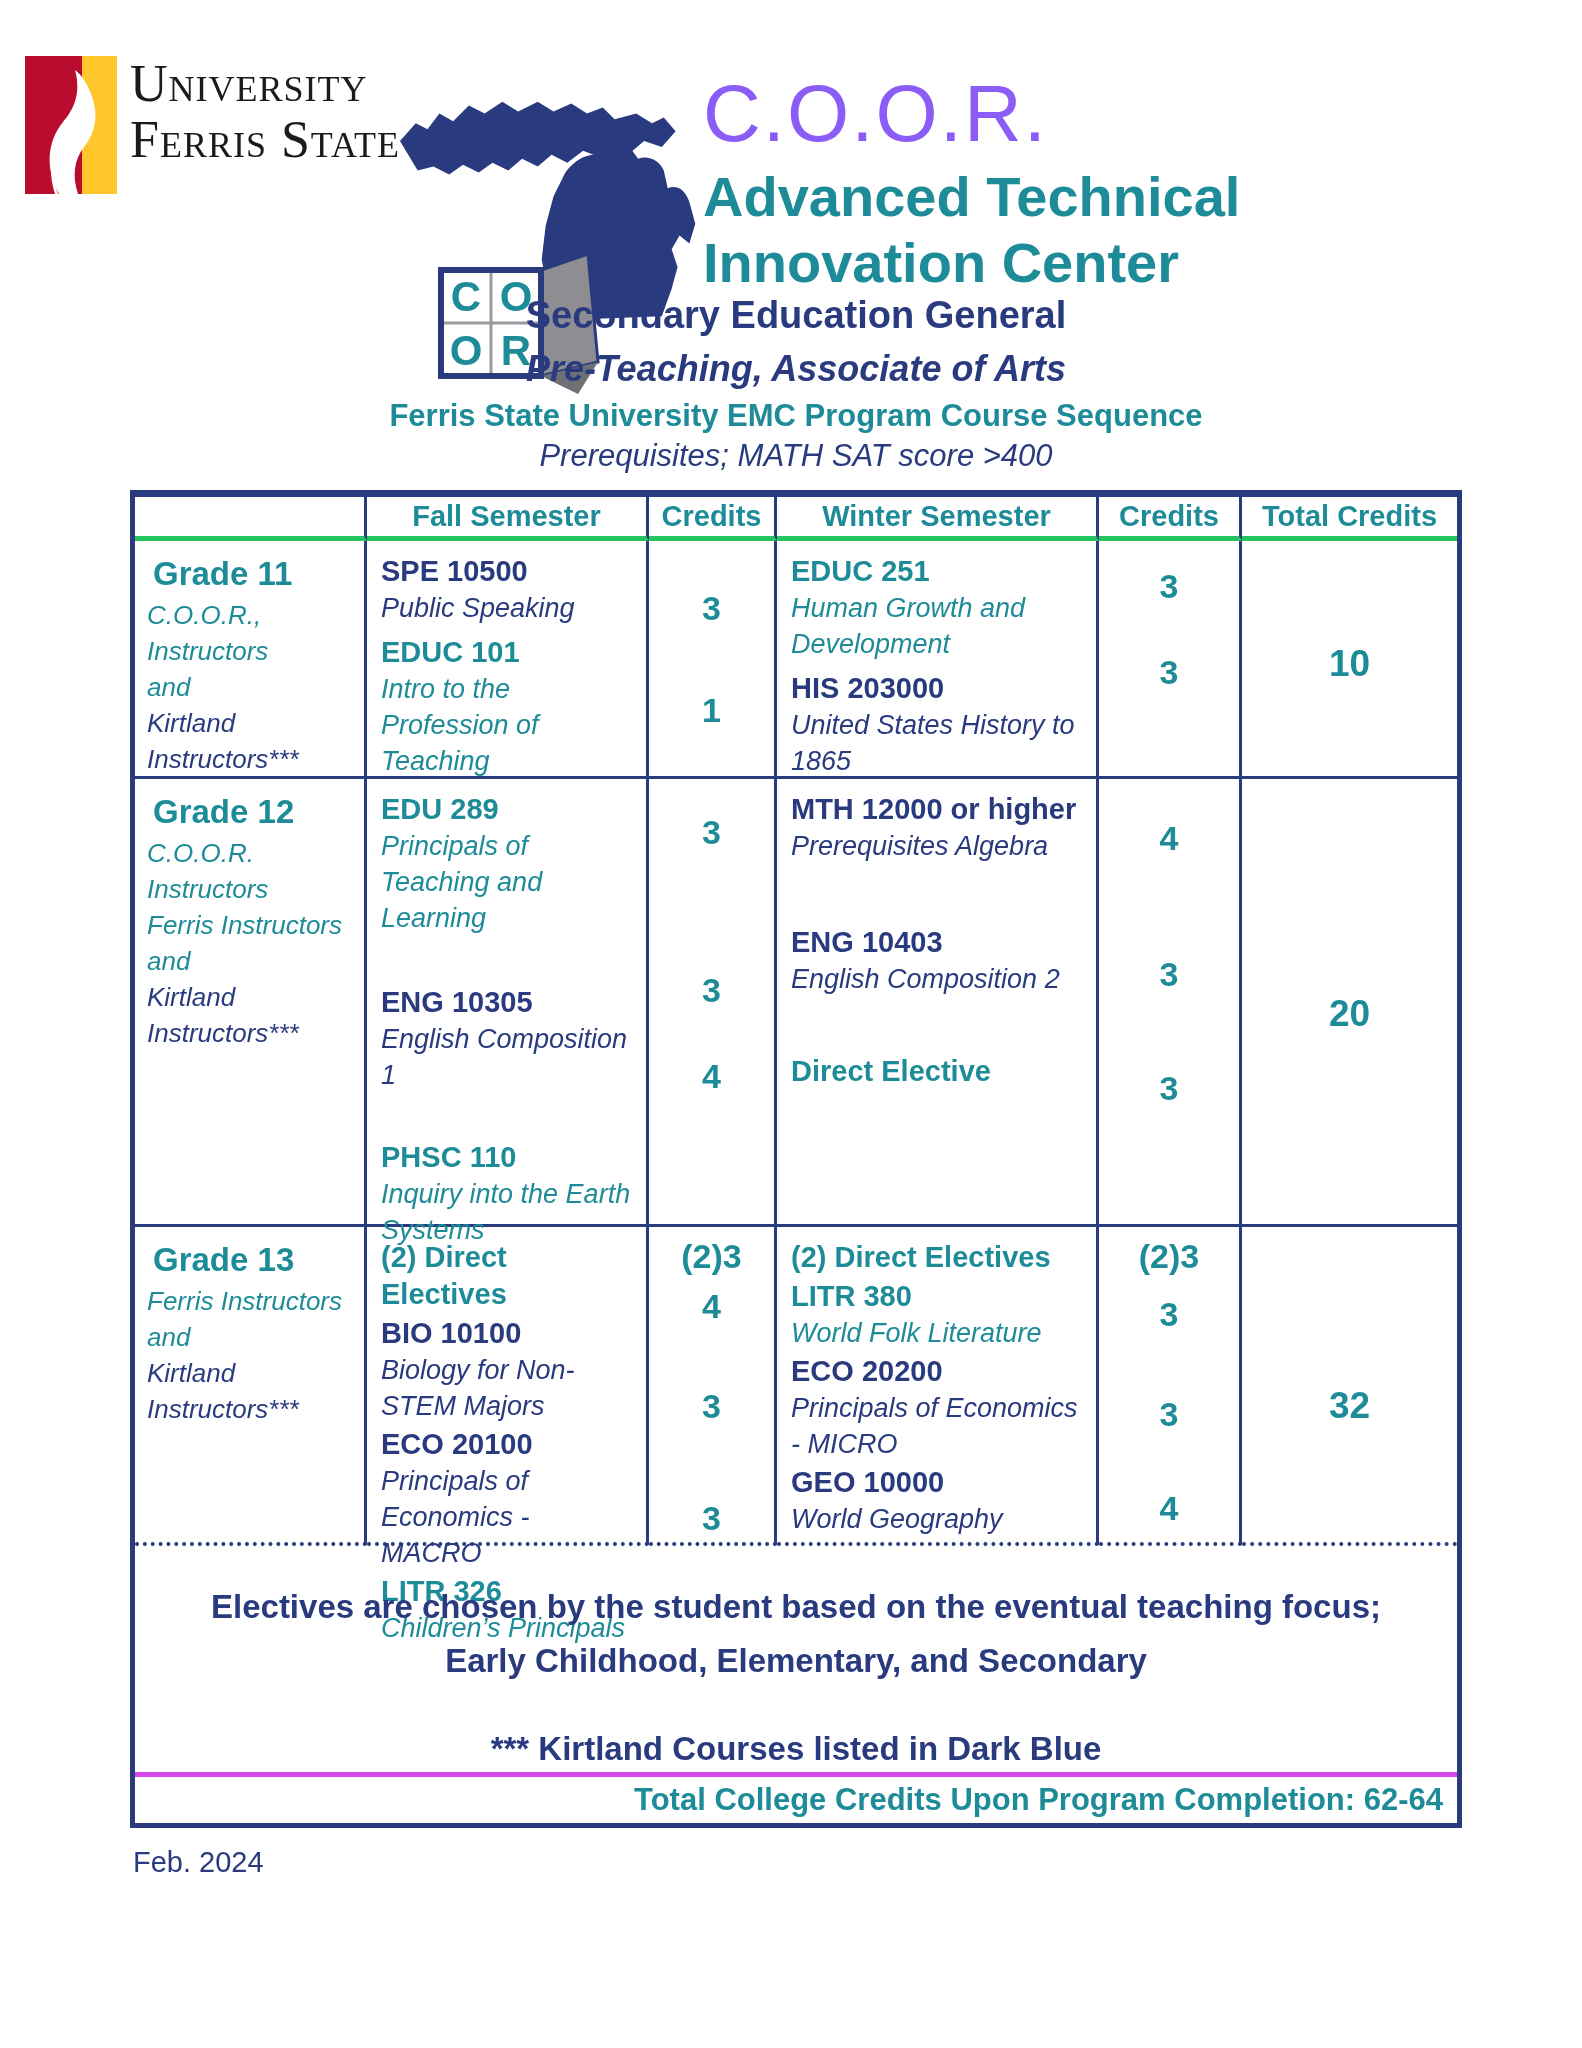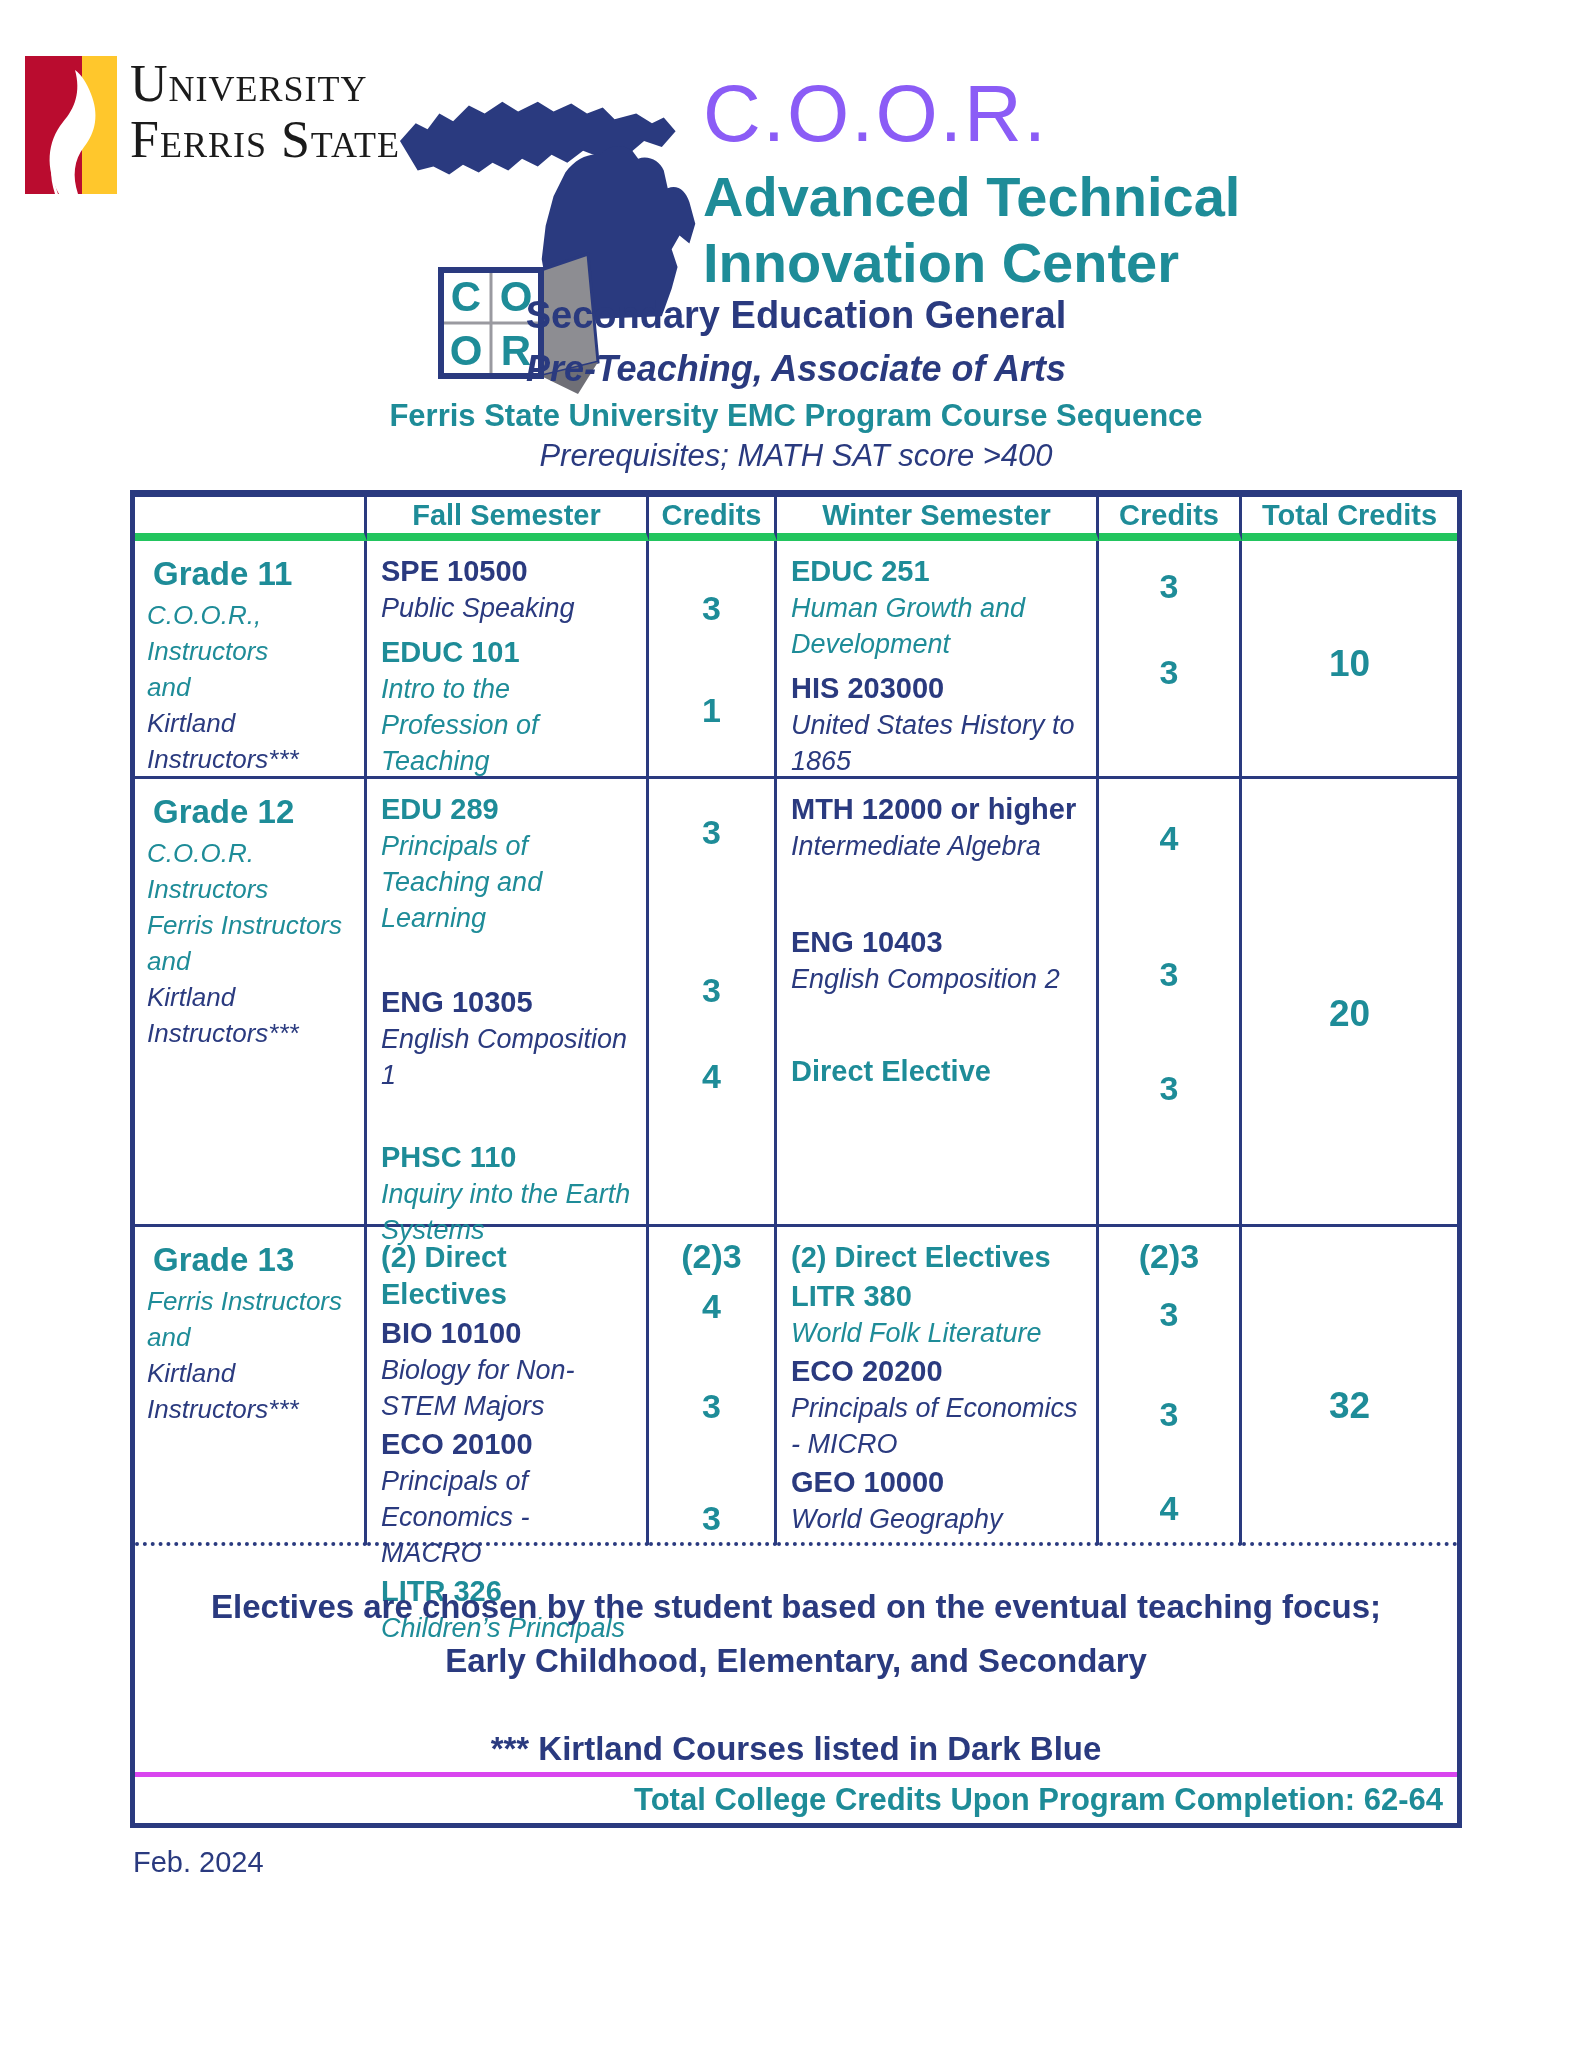--- a/index.html
+++ b/index.html
@@ -31,21 +31,21 @@
   .course-table{position:absolute;left:130px;top:490px;width:1332px;
       border:5px solid #2a3a7f;border-top-width:7px;box-sizing:border-box;
       display:grid;
       grid-template-columns:232px 282px 128px 322px 143px 215px;
       grid-template-rows:44px 238px 448px 319px 231px 46px;
       background:#fff;}
   .cell{position:relative;border-right:3px solid #2a3a7f;border-bottom:3px solid #2a3a7f;
       box-sizing:border-box;}
   .cell.lastcol{border-right:none;}
   .hcell{display:flex;align-items:center;justify-content:center;
-      border-bottom:8px solid #22c55e;font-size:29px;font-weight:800;}
+      border-bottom:5px solid #22c55e;font-size:29px;font-weight:800;}
   .dotted{border-bottom:4px dotted #2a3a7f;}
   .labelcell{padding:14px 6px 0 12px;}
   .grade{font-size:33px;font-weight:800;padding:0 0 4px 6px;}
   .instr{font-size:26px;font-style:italic;line-height:36px;}
   .coursecell{padding:12px 10px 0 14px;}
   .course{margin-bottom:8px;}
   .code{font-size:29px;font-weight:800;line-height:37px;}
   .ctitle{font-size:27px;font-style:italic;line-height:36px;}
   .credit{position:absolute;left:0;width:100%;text-align:center;
       font-size:34px;font-weight:800;}
@@ -181,21 +181,21 @@
       </div>
     </div>
     <div class="cell">
       <span class="credit teal" style="top:34px">3</span>
       <span class="credit teal" style="top:192px">3</span>
       <span class="credit teal" style="top:278px">4</span>
     </div>
     <div class="cell coursecell">
       <div class="course">
         <div class="code navy">MTH 12000 or higher</div>
-        <div class="ctitle navy">Intermediate Algebra</div>
+        <div class="ctitle navy">Prerequisites Algebra</div>
       </div>
       <div class="course" style="margin-top:60px">
         <div class="code navy">ENG 10403</div>
         <div class="ctitle navy">English Composition 2</div>
       </div>
       <div class="course" style="margin-top:56px">
         <div class="code teal">Direct Elective</div>
       </div>
     </div>
     <div class="cell">

